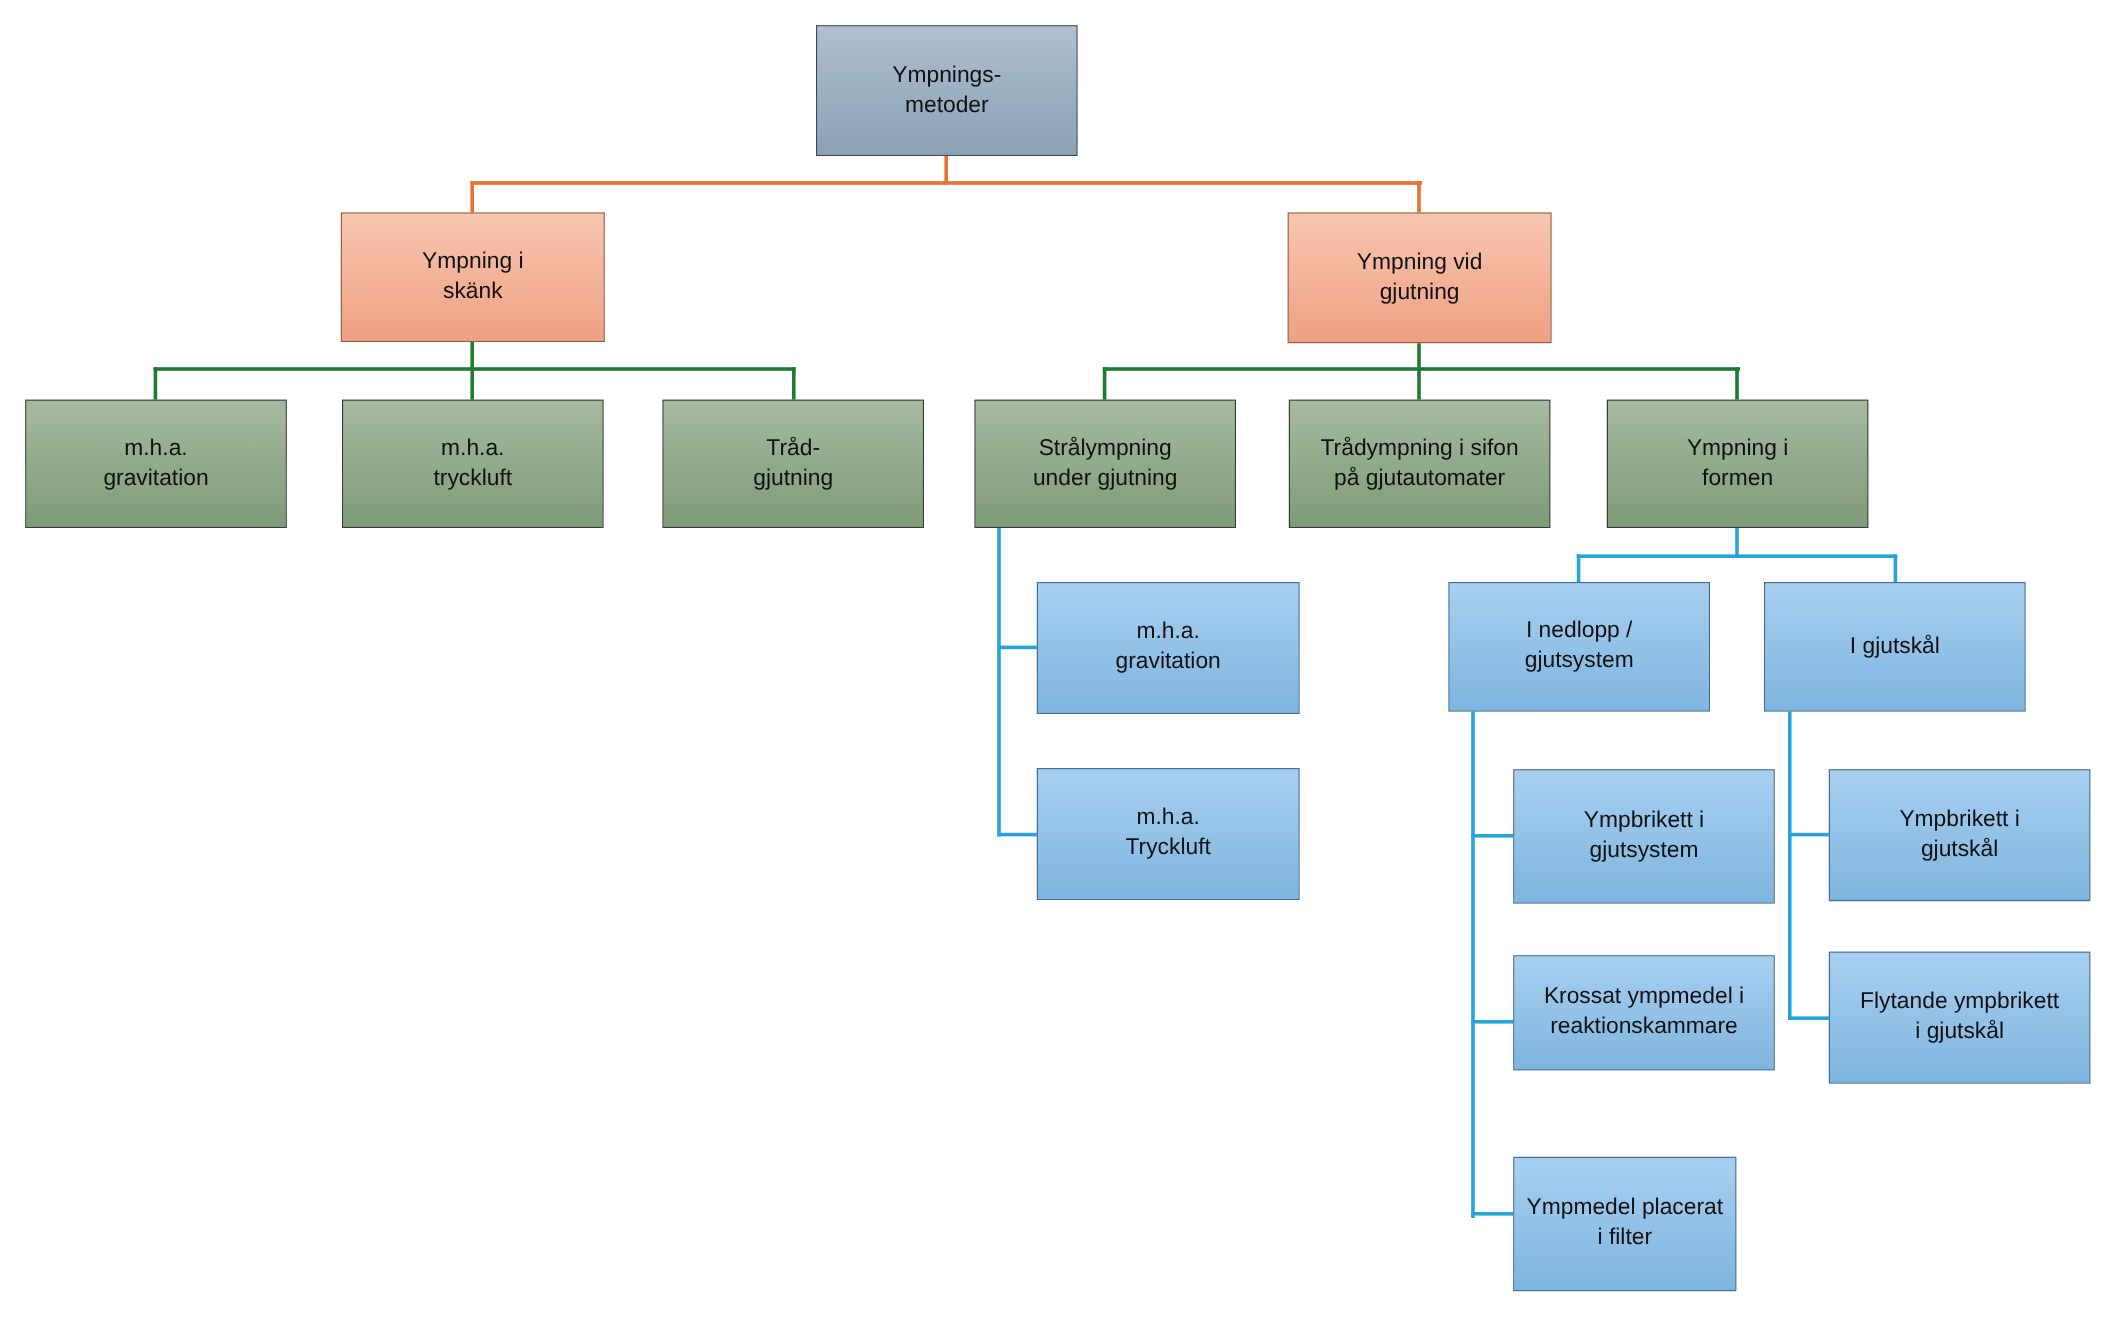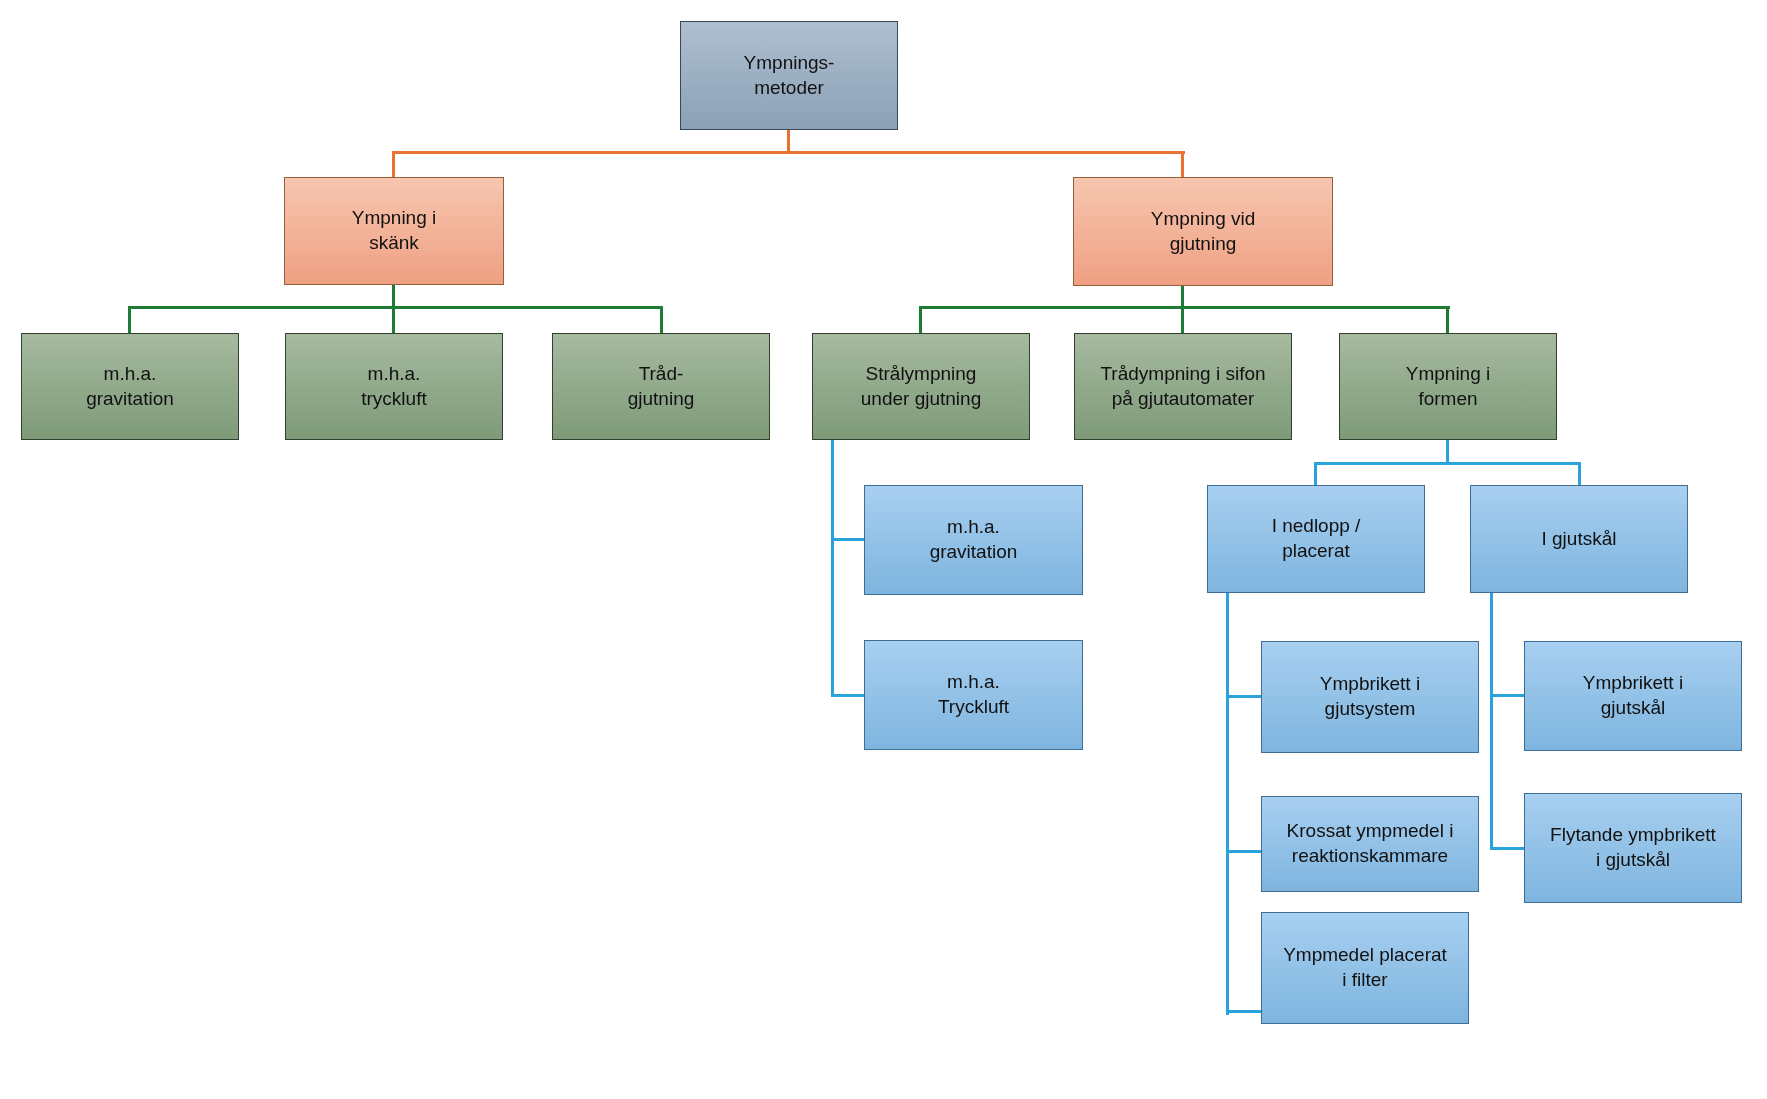--- a/index.html
+++ b/index.html
@@ -78,21 +78,21 @@
 
   <div class="line v blue" style="left:1490px;top:593px;height:257px"></div>
   <div class="line h blue" style="left:1490px;top:694px;width:34px"></div>
   <div class="line h blue" style="left:1490px;top:847px;width:34px"></div>
 
   <div class="node root" style="left:680px;top:21px;width:218px;height:109px">Ympnings-
 metoder</div>
 
   <div class="node branch" style="left:284px;top:177px;width:220px;height:108px">Ympning i
 skänk</div>
-  <div class="node branch" style="left:1073px;top:177px;width:260px;height:109px">Ympning vid
+  <div class="node branch" style="left:1073px;top:177px;width:220px;height:109px">Ympning vid
 gjutning</div>
 
   <div class="node method" style="left:21px;top:333px;width:218px;height:107px">m.h.a.
 gravitation</div>
   <div class="node method" style="left:285px;top:333px;width:218px;height:107px">m.h.a.
 tryckluft</div>
   <div class="node method" style="left:552px;top:333px;width:218px;height:107px">Tråd-
 gjutning</div>
   <div class="node method" style="left:812px;top:333px;width:218px;height:107px">Strålympning
 under gjutning</div>
@@ -100,28 +100,28 @@
 på gjutautomater</div>
   <div class="node method" style="left:1339px;top:333px;width:218px;height:107px">Ympning i
 formen</div>
 
   <div class="node leaf" style="left:864px;top:485px;width:219px;height:110px">m.h.a.
 gravitation</div>
   <div class="node leaf" style="left:864px;top:640px;width:219px;height:110px">m.h.a.
 Tryckluft</div>
 
   <div class="node leaf" style="left:1207px;top:485px;width:218px;height:108px">I nedlopp /
-placerat</div>
+gjutsystem</div>
   <div class="node leaf" style="left:1470px;top:485px;width:218px;height:108px">I gjutskål</div>
 
   <div class="node leaf" style="left:1261px;top:641px;width:218px;height:112px">Ympbrikett i
 gjutsystem</div>
   <div class="node leaf" style="left:1261px;top:796px;width:218px;height:96px">Krossat ympmedel i
 reaktionskammare</div>
-  <div class="node leaf" style="left:1261px;top:912px;width:208px;height:112px">Ympmedel placerat
+  <div class="node leaf" style="left:1261px;top:964px;width:186px;height:112px">Ympmedel placerat
 i filter</div>
 
   <div class="node leaf" style="left:1524px;top:641px;width:218px;height:110px">Ympbrikett i
 gjutskål</div>
   <div class="node leaf" style="left:1524px;top:793px;width:218px;height:110px">Flytande ympbrikett
 i gjutskål</div>
 
 </div>
 
 </body></html>

